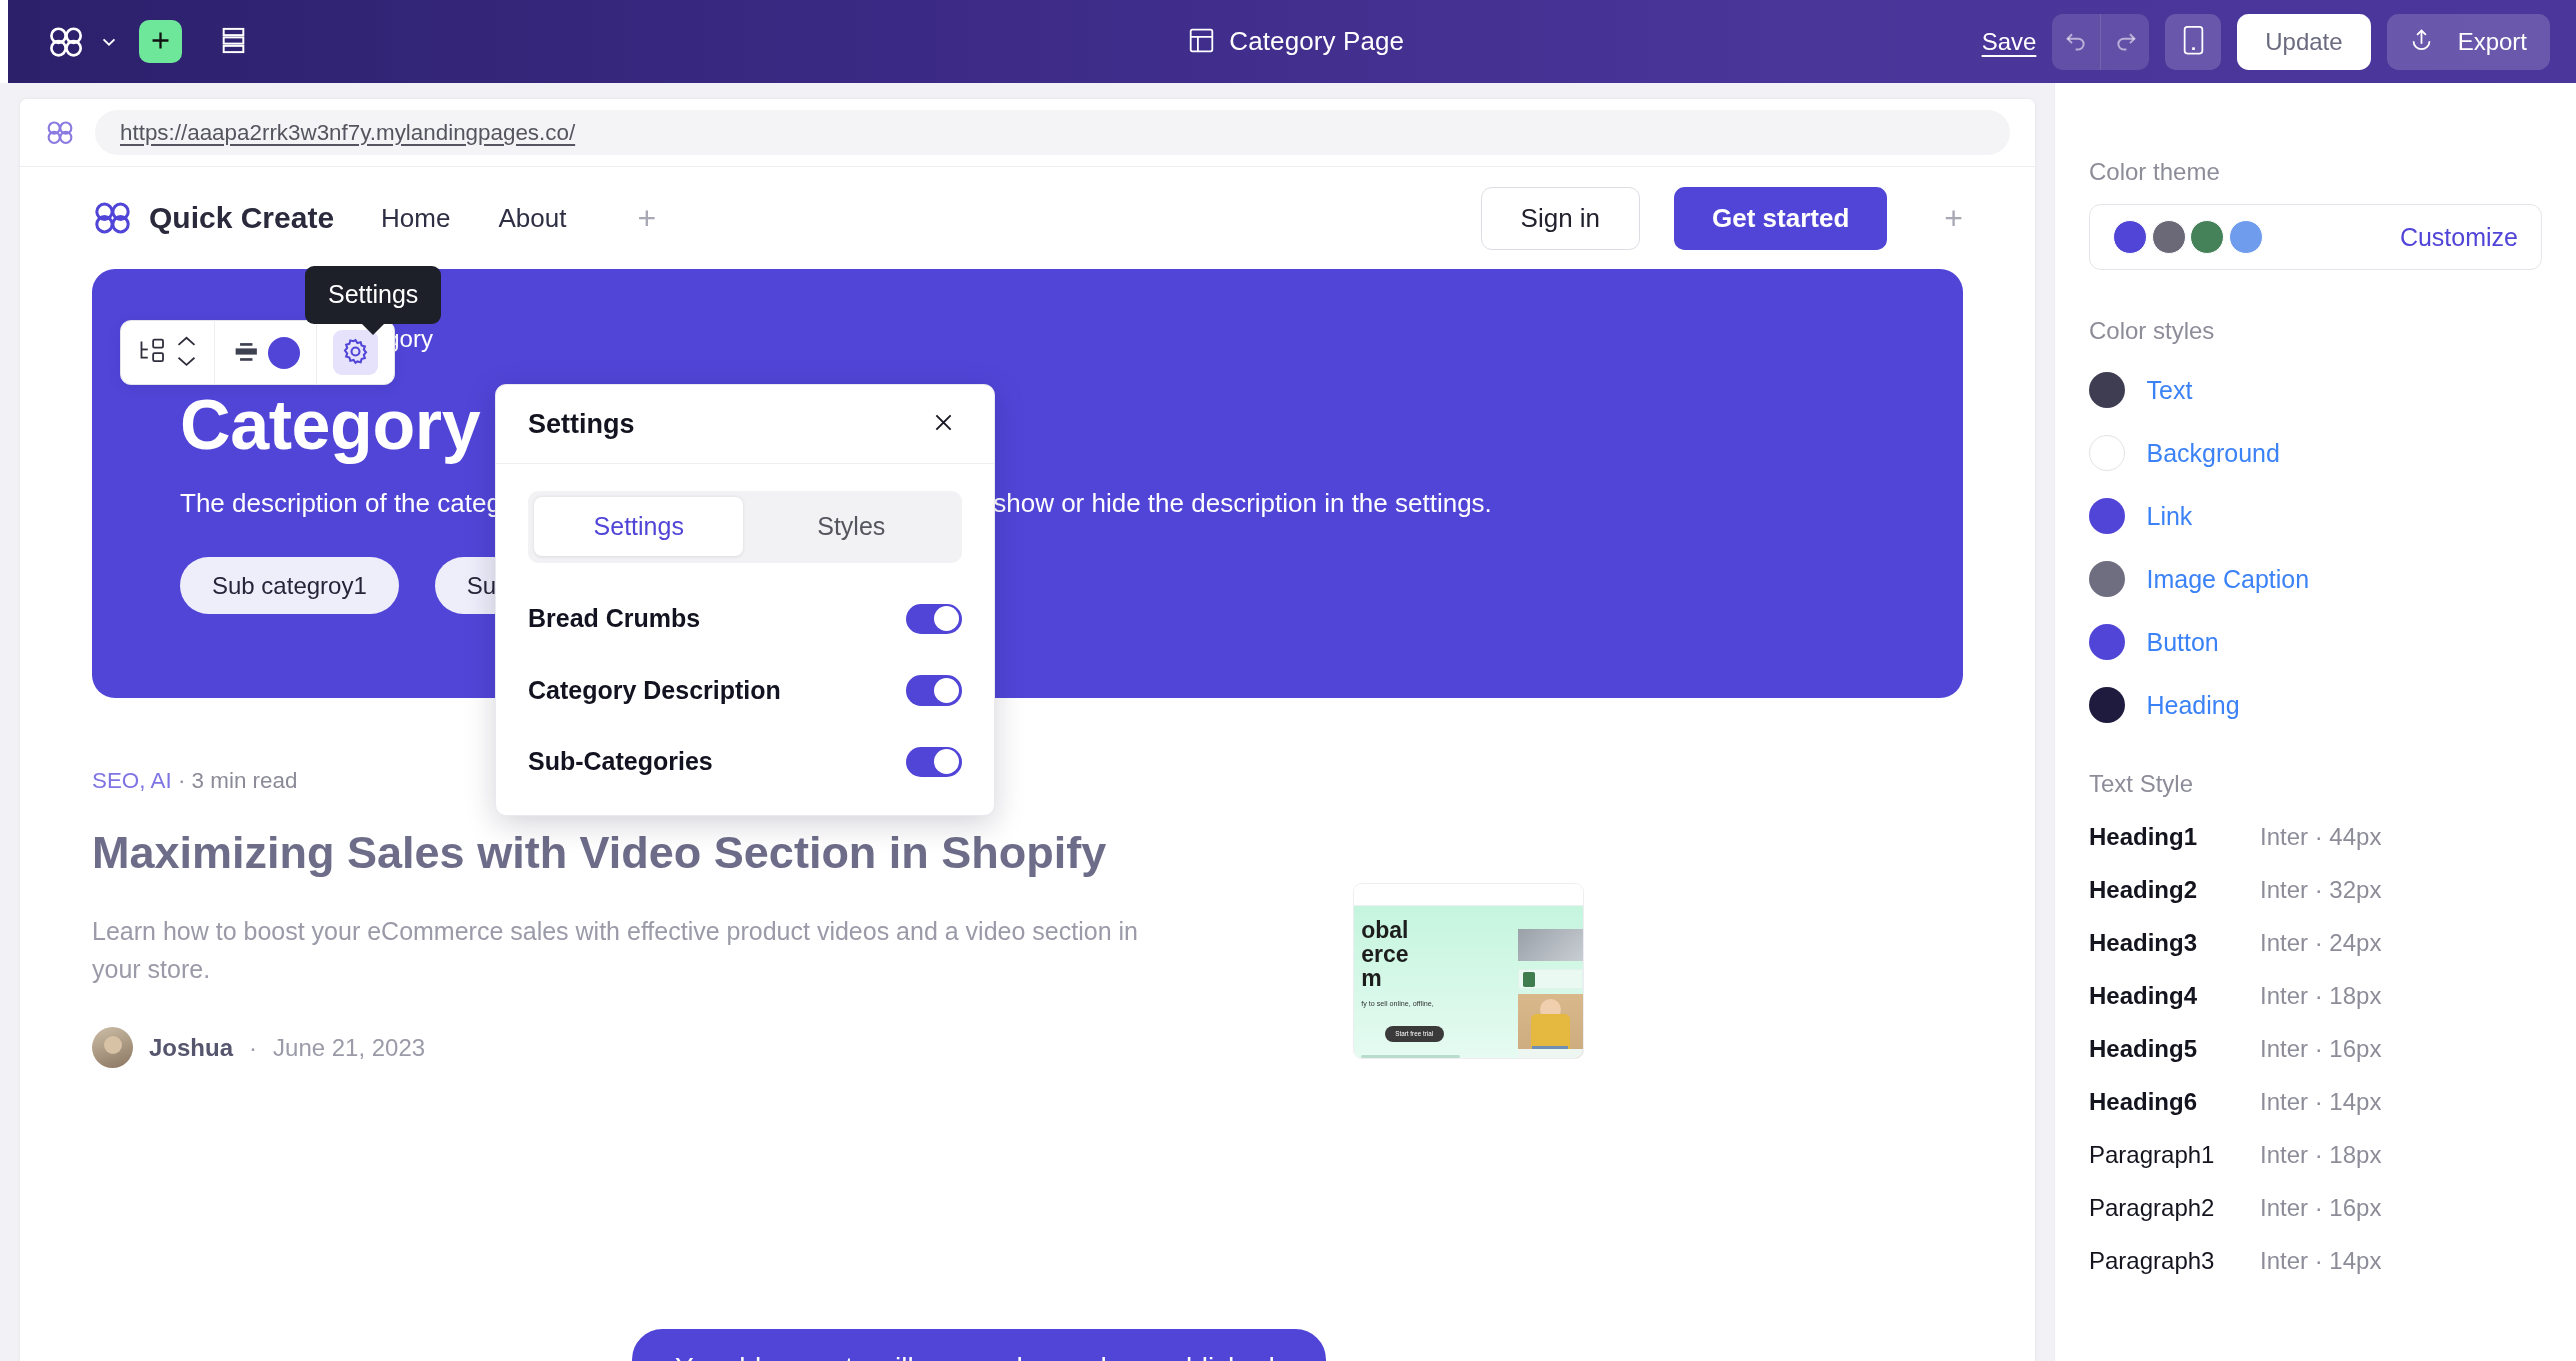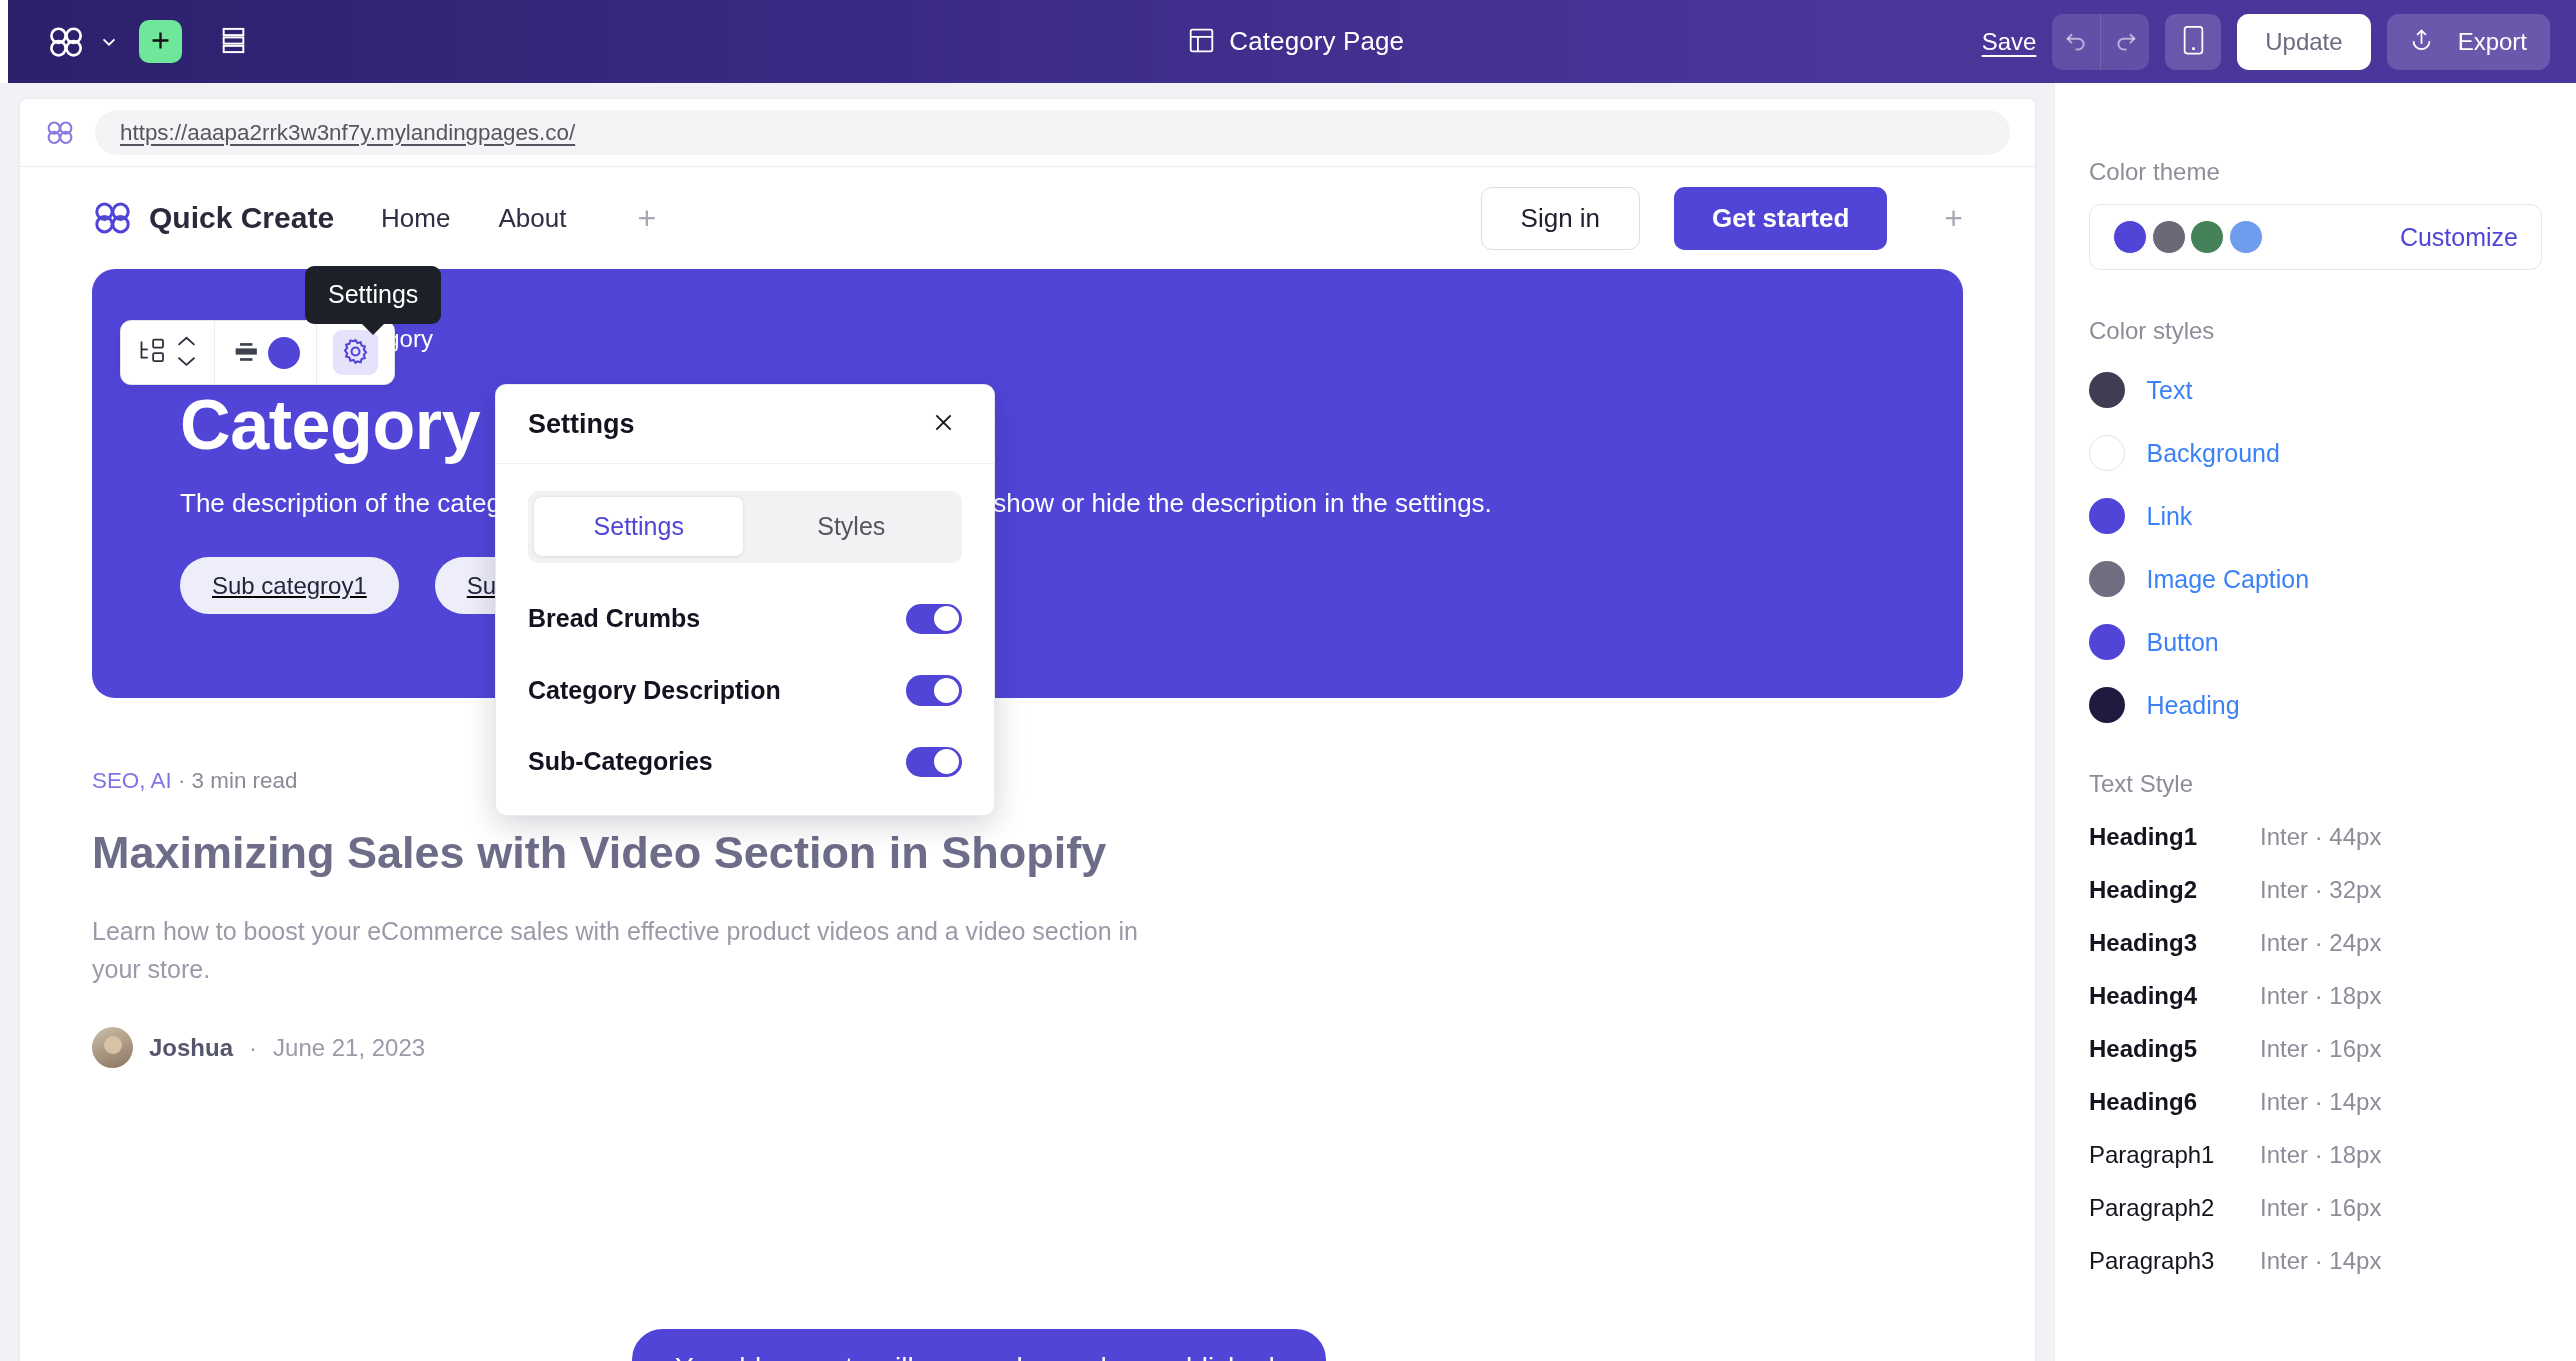--- a/index.html
+++ b/index.html
@@ -114,21 +114,21 @@
     height: 429px; position: relative; overflow: hidden;
   }
   .crumbs { display: flex; align-items: center; gap: 18px; color: #fff; font-size: 24px; }
   .crumbs .sep { color: #cfcaf5; font-size: 22.4px; }
   .hero h1 {
     color: #fff; font-size: 70px; font-weight: 700; margin-top: 32px; letter-spacing: -0.4px;
   }
   .hero p {
     color: #fff; font-size: 26px; line-height: 1.55; margin-top: 18px; max-width: 1606px;
   }
-  .chips { display: flex; gap: 36px; margin-top: 34px; text-decoration: underline; }
+  .chips { display: flex; gap: 36px; margin-top: 34px; }
   .chip {
     background: #eeedfa; color: #25253a; font-size: 24px; border-radius: 30.5px;
     padding: 14.4px 32px;
   }
 
   
   .blog { padding: 70px 72px 0 72px; display: flex; gap: 41px; }
   .blog-main { flex: 1; max-width: 1220px; }
   .blog-meta { font-size: 22.4px; color: #8b8b98; }
   .blog-meta .tag { color: #7e74e3; }
@@ -413,20 +413,39 @@
         </div>
         <div class="blog-title">Maximizing Sales with Video Section in Shopify</div>
         <div class="blog-desc">Learn how to boost your eCommerce sales with effective product videos and a video section in your store.</div>
         <div class="blog-author">
           <span class="avatar">
               <span class="head"></span>
             </span>
           <span class="author-name">Joshua</span>
           <span class="author-date">·</span>
           <span class="author-date">June 21, 2023</span>
+        </div>
+      </div>
+      <div class="blog-thumb">
+        <div class="th-nav"></div>
+        <div class="th-body">
+          <div class="th-h">obal<br>erce<br>m</div>
+          <div class="th-sub">fy to sell online, offline,</div>
+          <div class="th-cta">Start free trial</div>
+          <div class="th-fine"></div>
+          <div class="th-r1"></div>
+          <div class="th-r2">
+              <span class="pl"></span>
+            </div>
+          <div class="th-r3">
+            <span class="face"></span>
+              <span class="body"></span>
+              <span class="jeans"></span>
+          </div>
+          <div class="th-bot"></div>
         </div>
       </div>
     </div>
 
     <div class="floattool">
       <div class="ft-group">
         <span>
           <svg viewBox="0 0 34 34" width="30.5" height="30.5" fill="none" stroke="#2d2d3c" stroke-width="2">
             <path d="M5 6v18h7"></path>
               <path d="M5 15h7"></path>

